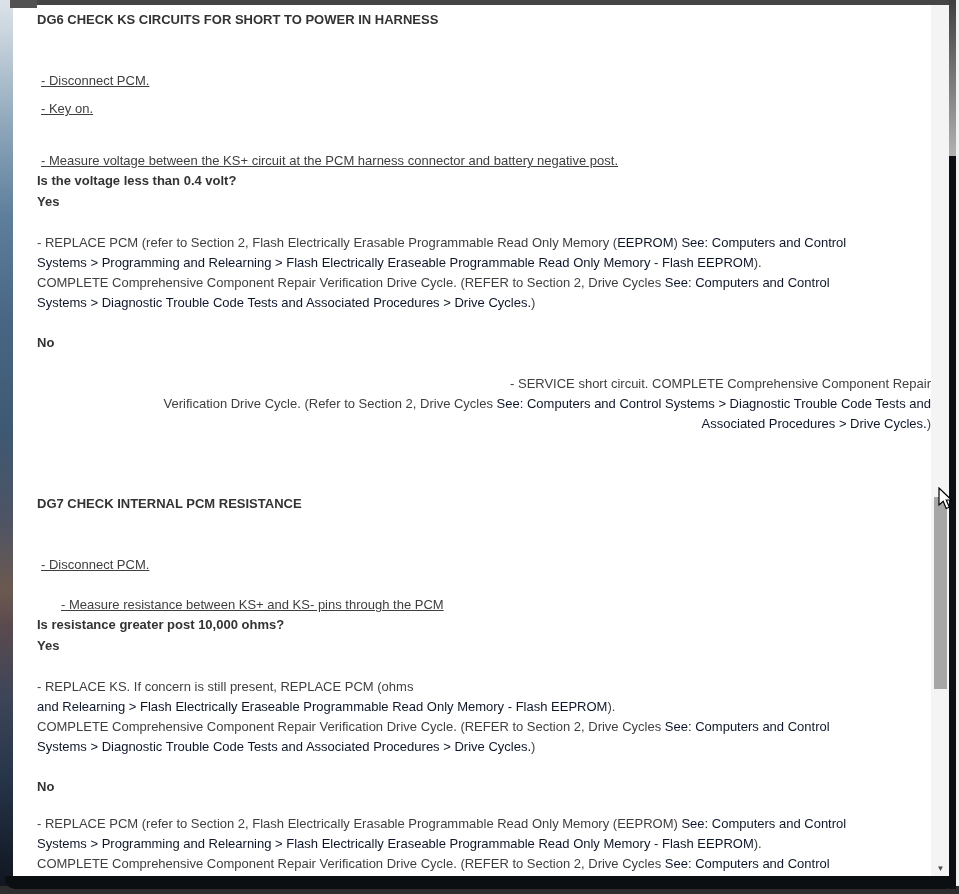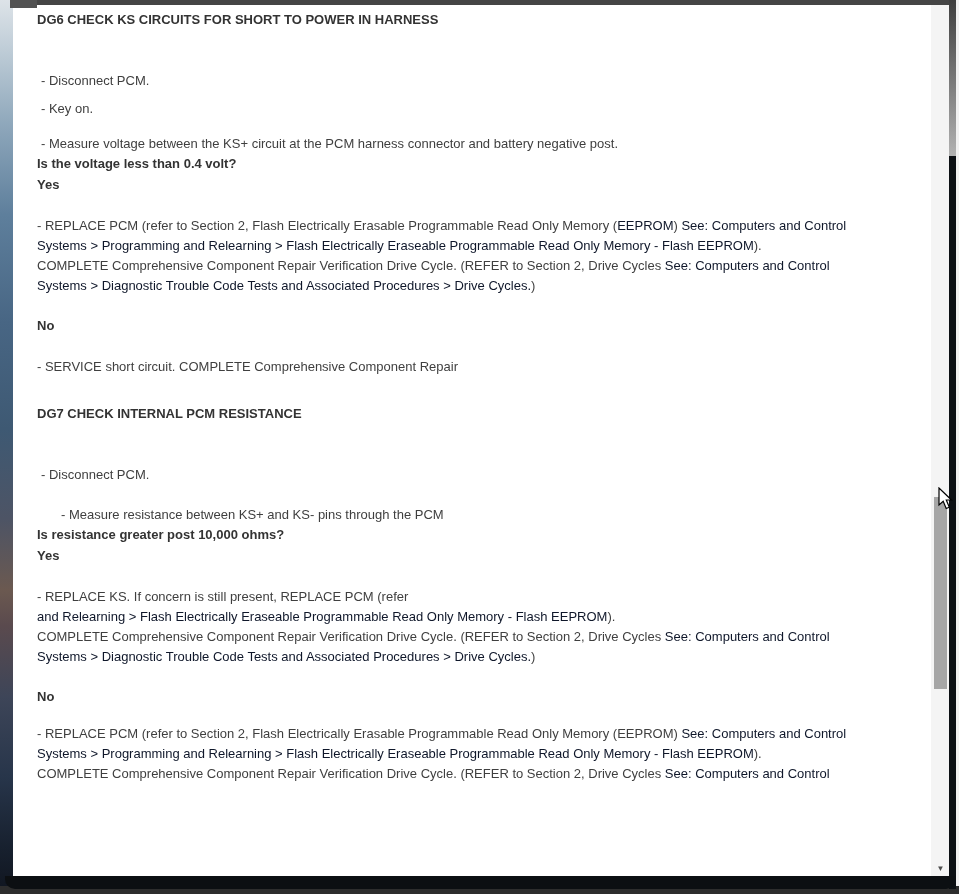--- a/index.html
+++ b/index.html
@@ -32,21 +32,21 @@
   .scroll-track { position:absolute; left:931px; top:5px; width:18px; height:871px; background:#f4f4f4; z-index:4;}
   .scroll-thumb { position:absolute; left:3px; top:492px; width:13px; height:192px; background:#a6a6a6; }
   .scroll-down-btn { position:absolute; left:2px; top:857px; width:15px; height:14px;
     color:#4d4d4d; font-size:8px; line-height:14px; text-align:center; }
 
   
   .doc { position:absolute; left:37px; top:10px; width:894px; height:872px; overflow:hidden; z-index:2;
     font-size:13px; line-height:20px; color:#3f3f3f; }
   .block .line { white-space:nowrap; }
   .block.heading, .block.question, .block.label { font-weight:bold; color:#333333; }
-  .block.item .line { padding-left:4px; }
+  .block.item .line { padding-left:4px;text-decoration:underline; }
   .link { color:#0f172a; cursor:pointer; }
 
   
   .cursor { position:absolute; left:938px; top:487px; z-index:10; }
 </style>
 </head>
 <body>
 
 <div class="screen">
 
@@ -57,58 +57,60 @@
   <div class="doc">
       <div class="block heading" style="margin-top: 0px;">
         <div class="line"><span>DG6 CHECK KS CIRCUITS FOR SHORT TO POWER IN HARNESS</span></div>
       </div>
       <div class="block item" style="margin-top: 41px;">
         <div class="line"><span>-  Disconnect PCM.</span></div>
       </div>
       <div class="block item" style="margin-top: 8px;">
         <div class="line"><span>-  Key on.</span></div>
       </div>
-      <div class="block item" style="margin-top: 15px;">
+      <div class="block item" style="margin-top: 32px;">
         <div class="line"><span>-  Measure voltage between the KS+ circuit at the PCM harness connector and battery negative post.</span></div>
       </div>
       <div class="block question" style="margin-top: 0px;">
         <div class="line"><span>Is the voltage less than 0.4 volt?</span></div>
       </div>
       <div class="block label" style="margin-top: 1px;">
         <div class="line"><span>Yes</span></div>
       </div>
       <div class="block para" style="margin-top: 21px;">
         <div class="line"><span>-  REPLACE PCM (refer to Section 2, Flash Electrically Erasable Programmable Read Only Memory (</span><span class="link">EEPROM</span><span>) </span><span class="link">See: Computers and Control</span></div>
         <div class="line"><span class="link">Systems &gt; Programming and Relearning &gt; Flash Electrically Eraseable Programmable Read Only Memory - Flash EEPROM</span><span>).</span></div>
         <div class="line"><span>COMPLETE Comprehensive Component Repair Verification Drive Cycle. (REFER to Section 2, Drive Cycles </span><span class="link">See: Computers and Control</span></div>
         <div class="line"><span class="link">Systems &gt; Diagnostic Trouble Code Tests and Associated Procedures &gt; Drive Cycles.</span><span>)</span></div>
       </div>
       <div class="block label" style="margin-top: 20px;">
         <div class="line"><span>No</span></div>
       </div>
-      <div class="block para" style="margin-top: 21px;">
+      <div class="block para" style="margin-top: 21px; text-align: right;">
         <div class="line"><span>-  SERVICE short circuit. COMPLETE Comprehensive Component Repair</span></div>
+        <div class="line"><span>Verification Drive Cycle. (Refer to Section 2, Drive Cycles </span><span class="link">See: Computers and Control Systems &gt; Diagnostic Trouble Code Tests and</span></div>
+        <div class="line"><span class="link">Associated Procedures &gt; Drive Cycles.</span><span>)</span></div>
       </div>
-      <div class="block heading" style="margin-top: 27px;">
+      <div class="block heading" style="margin-top: 60px;">
         <div class="line"><span>DG7 CHECK INTERNAL PCM RESISTANCE</span></div>
       </div>
       <div class="block item" style="margin-top: 41px;">
         <div class="line"><span>-  Disconnect PCM.</span></div>
       </div>
       <div class="block item" style="margin-top: 20px; margin-left: 20px;">
         <div class="line"><span>-  Measure resistance between KS+ and KS- pins through the PCM</span></div>
       </div>
       <div class="block question" style="margin-top: 0px;">
         <div class="line"><span>Is resistance greater post 10,000 ohms?</span></div>
       </div>
       <div class="block label" style="margin-top: 1px;">
         <div class="line"><span>Yes</span></div>
       </div>
       <div class="block para" style="margin-top: 21px;">
-        <div class="line"><span>-  REPLACE KS. If concern is still present, REPLACE PCM (refer</span></div>
+        <div class="line"><span>-  REPLACE KS. If concern is still present, REPLACE PCM (ohms</span></div>
         <div class="line"><span class="link">and Relearning &gt; Flash Electrically Eraseable Programmable Read Only Memory - Flash EEPROM</span><span>).</span></div>
         <div class="line"><span>COMPLETE Comprehensive Component Repair Verification Drive Cycle. (REFER to Section 2, Drive Cycles </span><span class="link">See: Computers and Control</span></div>
         <div class="line"><span class="link">Systems &gt; Diagnostic Trouble Code Tests and Associated Procedures &gt; Drive Cycles.</span><span>)</span></div>
       </div>
       <div class="block label" style="margin-top: 20px;">
         <div class="line"><span>No</span></div>
       </div>
       <div class="block para" style="margin-top: 17px;">
         <div class="line"><span>-  REPLACE PCM (refer to Section 2, Flash Electrically Erasable Programmable Read Only Memory (EEPROM) </span><span class="link">See: Computers and Control</span></div>
         <div class="line"><span class="link">Systems &gt; Programming and Relearning &gt; Flash Electrically Eraseable Programmable Read Only Memory - Flash EEPROM</span><span>).</span></div>

